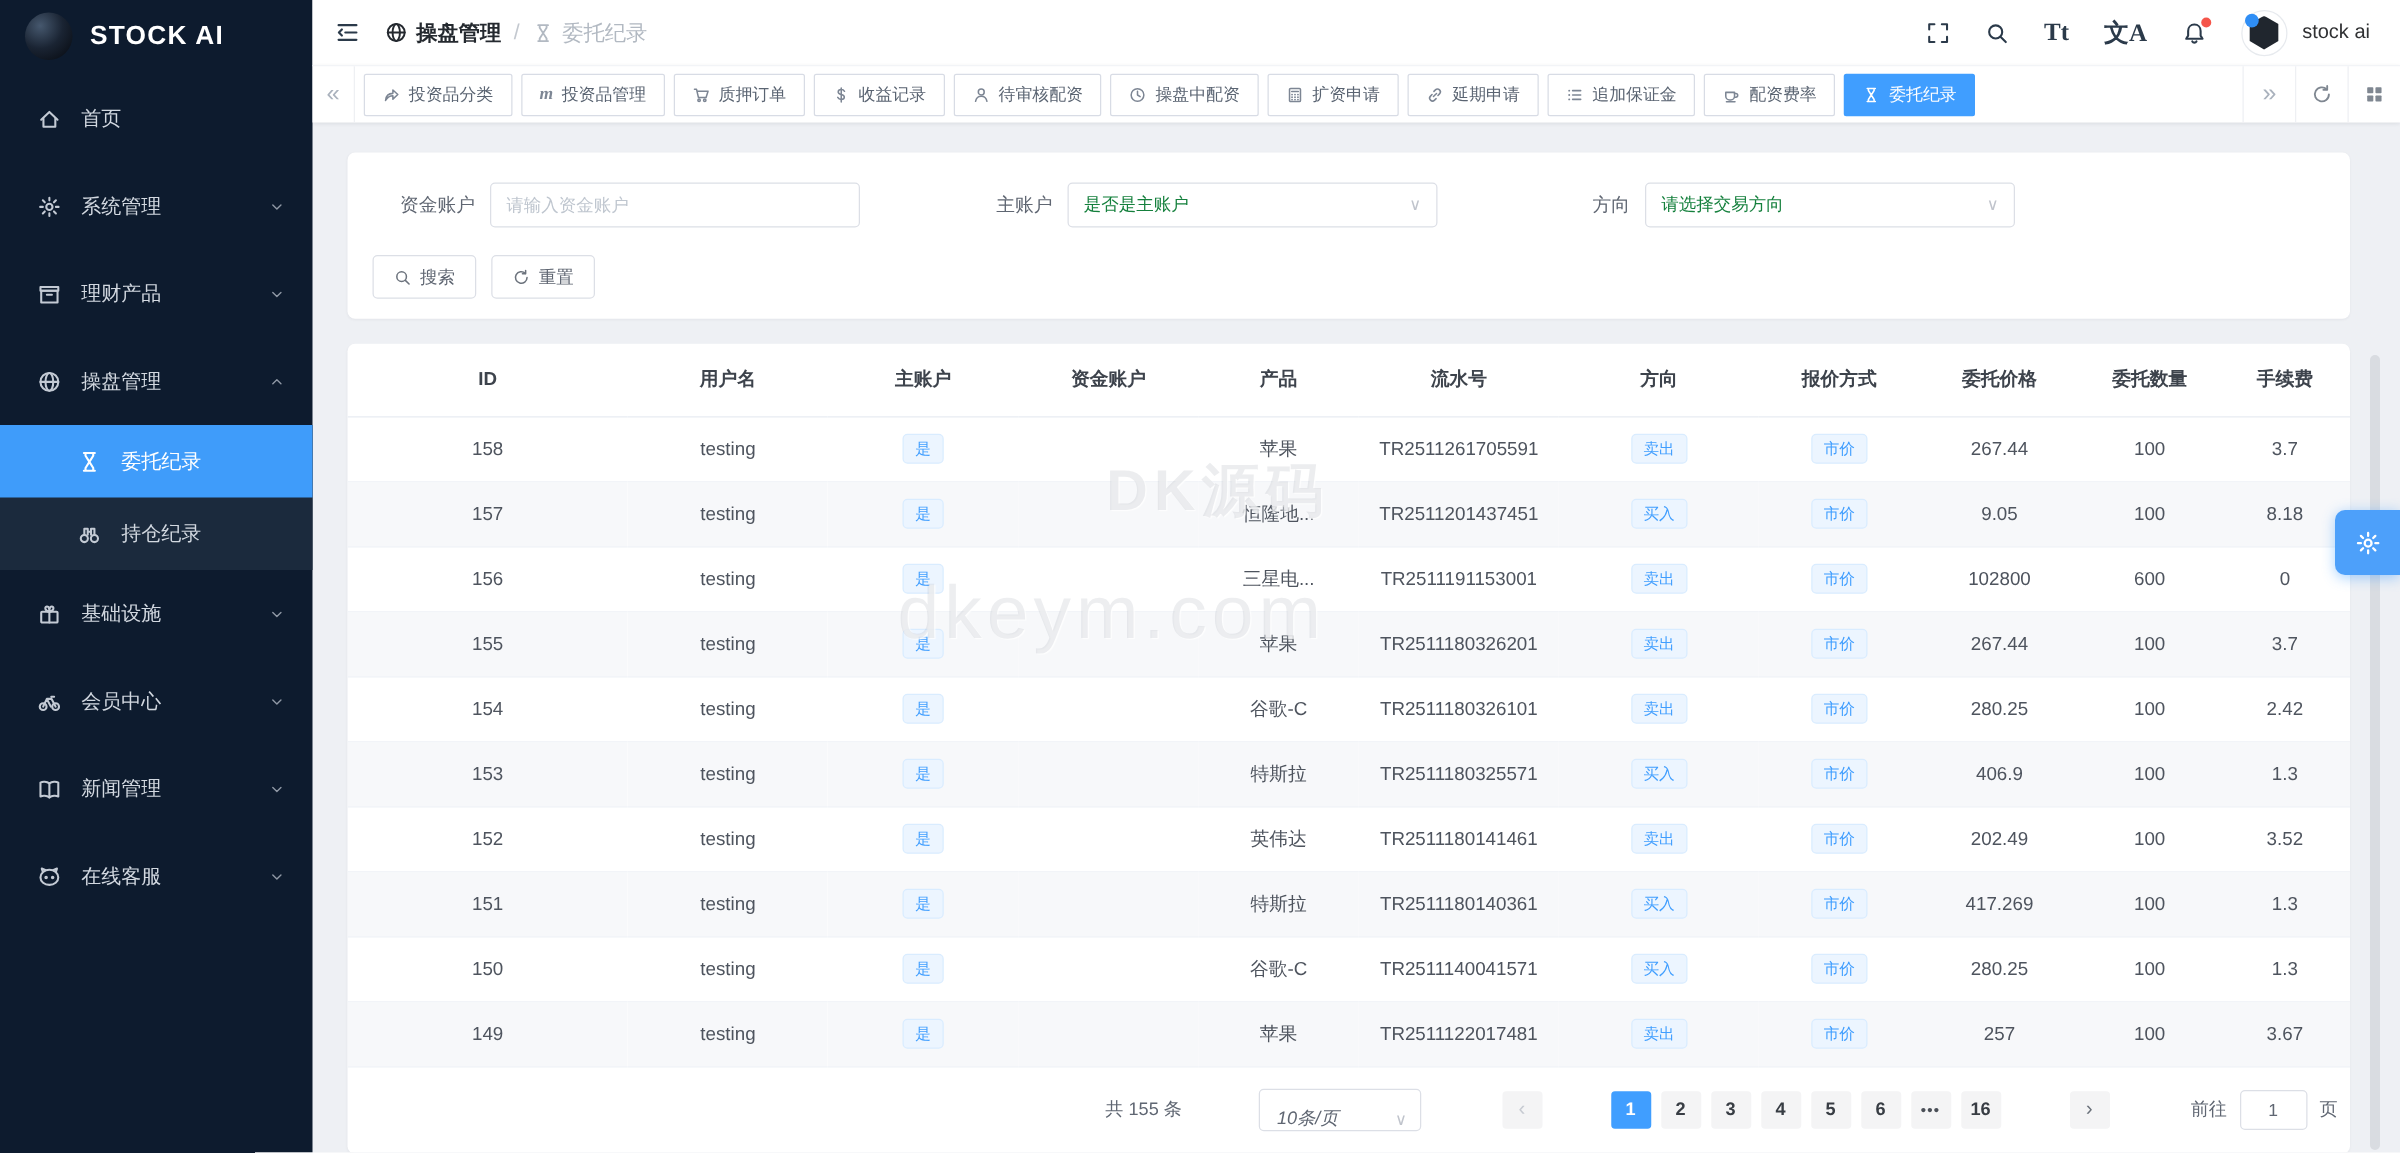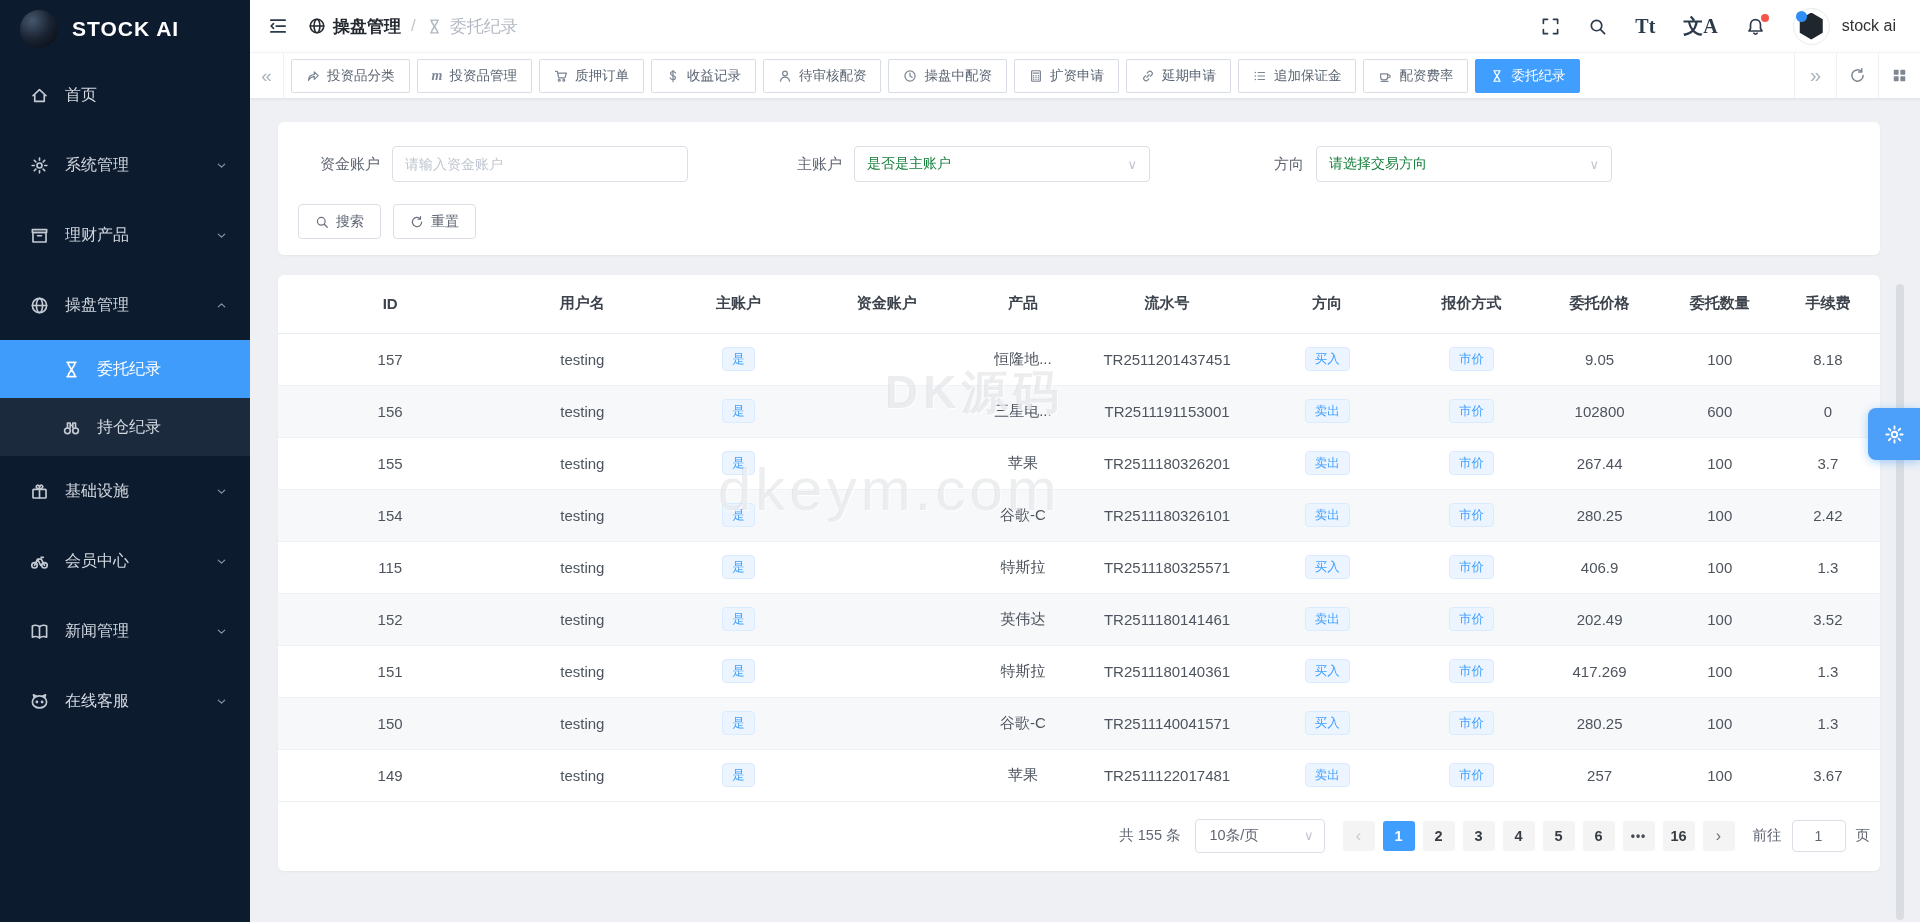--- a/index.html
+++ b/index.html
@@ -92,23 +92,23 @@
   table { width:100%; border-collapse:collapse; table-layout:fixed; }
   thead th { height:58px; font-weight:700; font-size:15px; color:#3d434c; text-align:center;
     border-bottom:1px solid #e8ecf2; padding:0 6px; white-space:nowrap; }
   tbody td { height:52px; font-size:15px; text-align:center; color:#4e545e; border-bottom:1px solid #eef1f6;
     padding:0 6px; white-space:nowrap; overflow:hidden; text-overflow:ellipsis; }
   tbody tr:nth-child(even) { background:#f7f8fa; }
   .badge { display:inline-block; padding:3px 9px; font-size:12.5px; color:#409eff; background:#ecf5ff;
     border:1px solid #d9ecff; border-radius:4px; line-height:1.35; }
 
   
-  .pagination { display:flex; align-items:center; justify-content:flex-end; padding:17px 10px 18px; font-size:14.5px; color:#5f6672; }
-  .page-size { width:130px; height:34px; border:1px solid #dcdfe6; border-radius:4px; display:flex; align-items:center;
-    padding:0 10px 0 14px; margin:0 14px; color:#5f6672; cursor:pointer; }
+  .pagination { display:flex; align-items:center; justify-content:flex-end; padding:17px 10px 18px; font-size:14.5px; color:#5f6672;gap:47px; }
+  .page-size { width:130px; height:34px; border:1px solid #dcdfe6; border-radius:4px; display:flex; align-items:flex-end;
+    padding:0 10px 0 14px; margin:0 14px; color:#5f6672; cursor:pointer;font-style:italic; }
   .page-size .sel-arrow { margin-left:auto; color:#c0c4cc; font-size:13px; }
   .page-btn { min-width:32px; height:30px; padding:0 6px; background:#f4f4f5; border-radius:3px; display:flex;
     align-items:center; justify-content:center; color:#383d44; font-weight:600; margin:0 4px; cursor:pointer; }
   .page-btn.prev { color:#c6cad1; font-weight:400; font-size:16px; }
   .page-btn.next { color:#6b727b; font-weight:400; font-size:16px; }
   .page-btn.active { background:#409eff; color:#fff; }
   .page-btn.more { letter-spacing:1px; font-size:12px; color:#4a4f57; }
   .goto { margin-left:14px; display:flex; align-items:center; gap:10px; }
   .goto-input { width:54px; height:32px; border:1px solid #dcdfe6; border-radius:4px; text-align:center;
     color:#5f6672; font-size:14px; outline:none; }
@@ -531,20 +531,33 @@
                 <th>流水号</th>
                 <th>方向</th>
                 <th>报价方式</th>
                 <th>委托价格</th>
                 <th>委托数量</th>
                 <th>手续费</th>
               </tr>
             </thead>
           <tbody id="tbody">
               <tr>
+                <td>158</td>
+                <td>testing</td>
+                <td><span class="badge">是</span></td>
+                <td></td>
+                <td>苹果</td>
+                <td>TR2511261705591</td>
+                <td><span class="badge">卖出</span></td>
+                <td><span class="badge">市价</span></td>
+                <td>267.44</td>
+                <td>100</td>
+                <td>3.7</td>
+              </tr>
+              <tr>
                 <td>157</td>
                 <td>testing</td>
                 <td><span class="badge">是</span></td>
                 <td></td>
                 <td>恒隆地...</td>
                 <td>TR2511201437451</td>
                 <td><span class="badge">买入</span></td>
                 <td><span class="badge">市价</span></td>
                 <td>9.05</td>
                 <td>100</td>
@@ -583,21 +596,21 @@
                 <td></td>
                 <td>谷歌-C</td>
                 <td>TR2511180326101</td>
                 <td><span class="badge">卖出</span></td>
                 <td><span class="badge">市价</span></td>
                 <td>280.25</td>
                 <td>100</td>
                 <td>2.42</td>
               </tr>
               <tr>
-                <td>115</td>
+                <td>153</td>
                 <td>testing</td>
                 <td><span class="badge">是</span></td>
                 <td></td>
                 <td>特斯拉</td>
                 <td>TR2511180325571</td>
                 <td><span class="badge">买入</span></td>
                 <td><span class="badge">市价</span></td>
                 <td>406.9</td>
                 <td>100</td>
                 <td>1.3</td>

